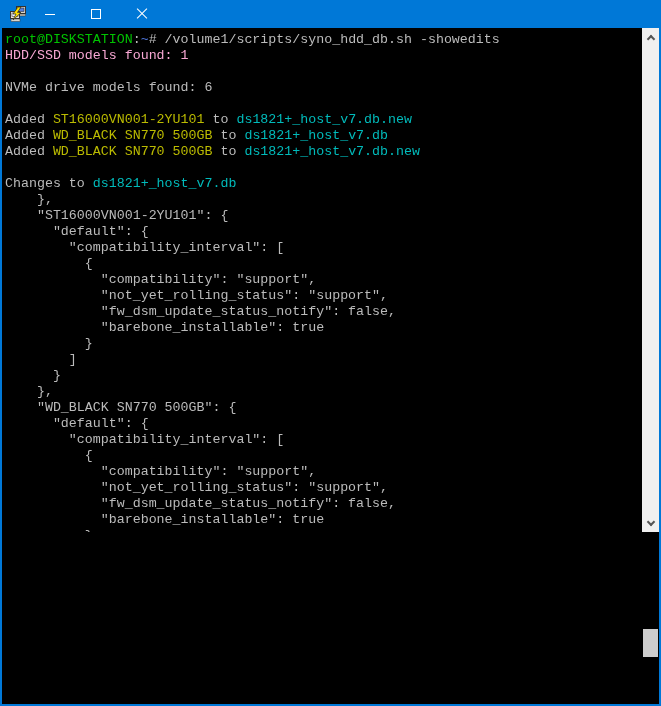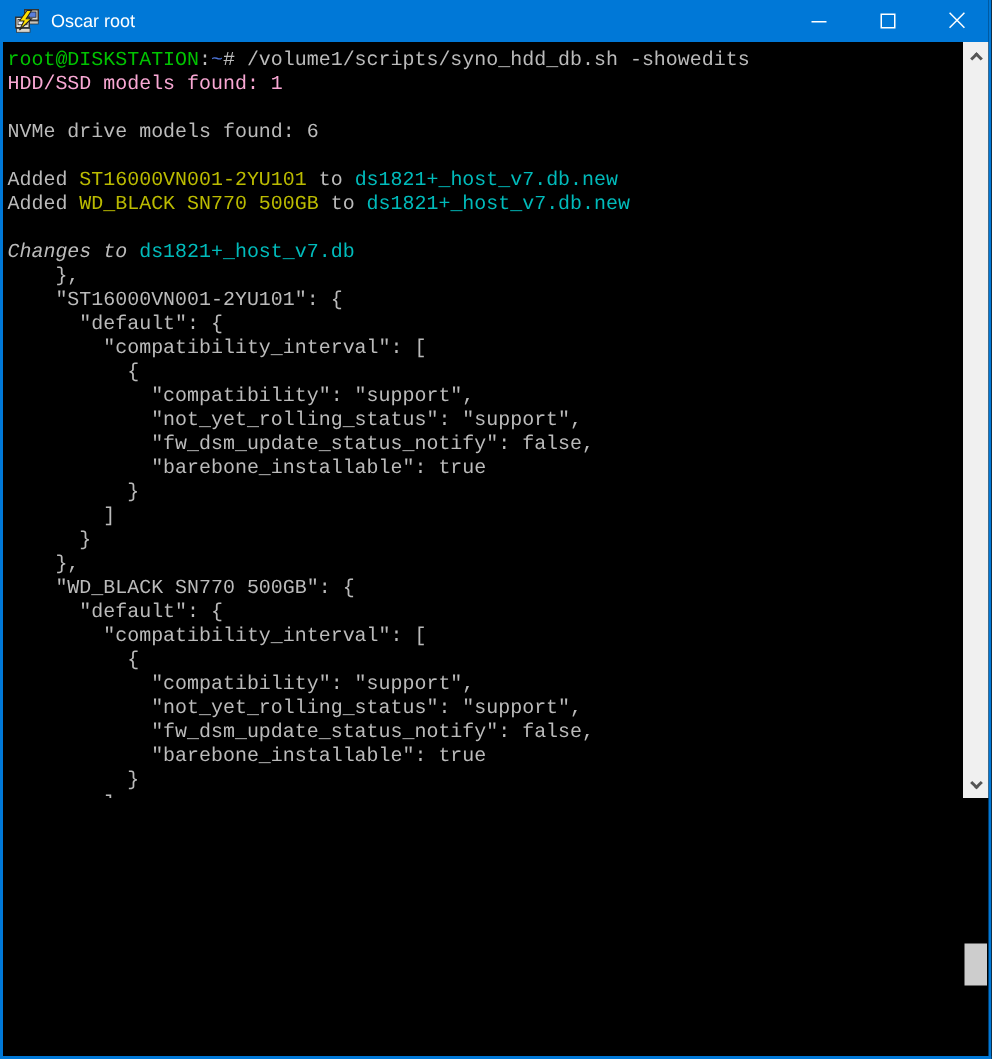--- a/index.html
+++ b/index.html
@@ -114,21 +114,20 @@
       <rect x="7.5" y="0.5" width="9" height="7" fill="#d9d5cc" stroke="#333"></rect>
       <rect x="9" y="2" width="6" height="3.5" fill="#5a7edc" stroke="#222" stroke-width="0.5"></rect>
       <rect x="8.5" y="8" width="8" height="2" fill="#c8c4ba" stroke="#333" stroke-width="0.5"></rect>
 
       <rect x="1.5" y="5.5" width="9" height="7" fill="#e8e4da" stroke="#333"></rect>
       <rect x="3" y="7" width="6" height="3.5" fill="#eef2ff" stroke="#222" stroke-width="0.5"></rect>
       <rect x="2" y="13" width="9" height="2.5" fill="#d9d5cc" stroke="#333" stroke-width="0.5"></rect>
 
       <polygon points="9,1 4,8 7,8 4,14 12,6.5 8.5,6.5 12,1" fill="#ffe000" stroke="#222" stroke-width="0.7"></polygon>
     </svg>
-    <span class="title-text">Oscar root</span>
     <div class="caption-buttons">
       <div class="caption-btn">
         <span class="glyph-min"></span>
       </div>
       <div class="caption-btn">
         <span class="glyph-max"></span>
       </div>
       <div class="caption-btn">
         <span class="glyph-close"></span>
       </div>
@@ -136,23 +135,24 @@
   </div>
 
   <div class="content">
     <div class="screen">
         <div class="tline"><span style="color: rgb(0, 195, 0);">root@DISKSTATION</span><span style="color: rgb(187, 187, 187);">:</span><span style="color: rgb(77, 116, 217);">~</span><span style="color: rgb(187, 187, 187);"># /volume1/scripts/syno_hdd_db.sh -showedits</span></div>
         <div class="tline"><span style="color: #f9a8d4;">HDD/SSD models found: 1</span></div>
         <div class="tline"></div>
         <div class="tline"><span style="color: rgb(187, 187, 187);">NVMe drive models found: 6</span></div>
         <div class="tline"></div>
         <div class="tline"><span style="color: rgb(187, 187, 187);">Added </span><span style="color: rgb(187, 187, 0);">ST16000VN001-2YU101</span><span style="color: rgb(187, 187, 187);"> to </span><span style="color: rgb(0, 187, 187);">ds1821+_host_v7.db.new</span></div>
+        <div class="tline"><span style="color: rgb(187, 187, 187);">Added </span><span style="color: rgb(187, 187, 0);">WD_BLACK SN770 500GB</span><span style="color: rgb(187, 187, 187);"> to </span><span style="color: rgb(0, 187, 187);">ds1821+_host_v7.db</span></div>
         <div class="tline"><span style="color: rgb(187, 187, 187);">Added </span><span style="color: rgb(187, 187, 0);">WD_BLACK SN770 500GB</span><span style="color: rgb(187, 187, 187);"> to </span><span style="color: rgb(0, 187, 187);">ds1821+_host_v7.db.new</span></div>
         <div class="tline"></div>
-        <div class="tline"><span style="color: rgb(187, 187, 187); font-style: italic;">Changes to </span><span style="color: rgb(0, 187, 187);">ds1821+_host_v7.db</span></div>
+        <div class="tline"><span style="color: rgb(187, 187, 187);">Changes to </span><span style="color: rgb(0, 187, 187);">ds1821+_host_v7.db</span></div>
         <div class="tline"><span style="color: rgb(187, 187, 187);">    },</span></div>
         <div class="tline"><span style="color: rgb(187, 187, 187);">    "ST16000VN001-2YU101": {</span></div>
         <div class="tline"><span style="color: rgb(187, 187, 187);">      "default": {</span></div>
         <div class="tline"><span style="color: rgb(187, 187, 187);">        "compatibility_interval": [</span></div>
         <div class="tline"><span style="color: rgb(187, 187, 187);">          {</span></div>
         <div class="tline"><span style="color: rgb(187, 187, 187);">            "compatibility": "support",</span></div>
         <div class="tline"><span style="color: rgb(187, 187, 187);">            "not_yet_rolling_status": "support",</span></div>
         <div class="tline"><span style="color: rgb(187, 187, 187);">            "fw_dsm_update_status_notify": false,</span></div>
         <div class="tline"><span style="color: rgb(187, 187, 187);">            "barebone_installable": true</span></div>
         <div class="tline"><span style="color: rgb(187, 187, 187);">          }</span></div>

